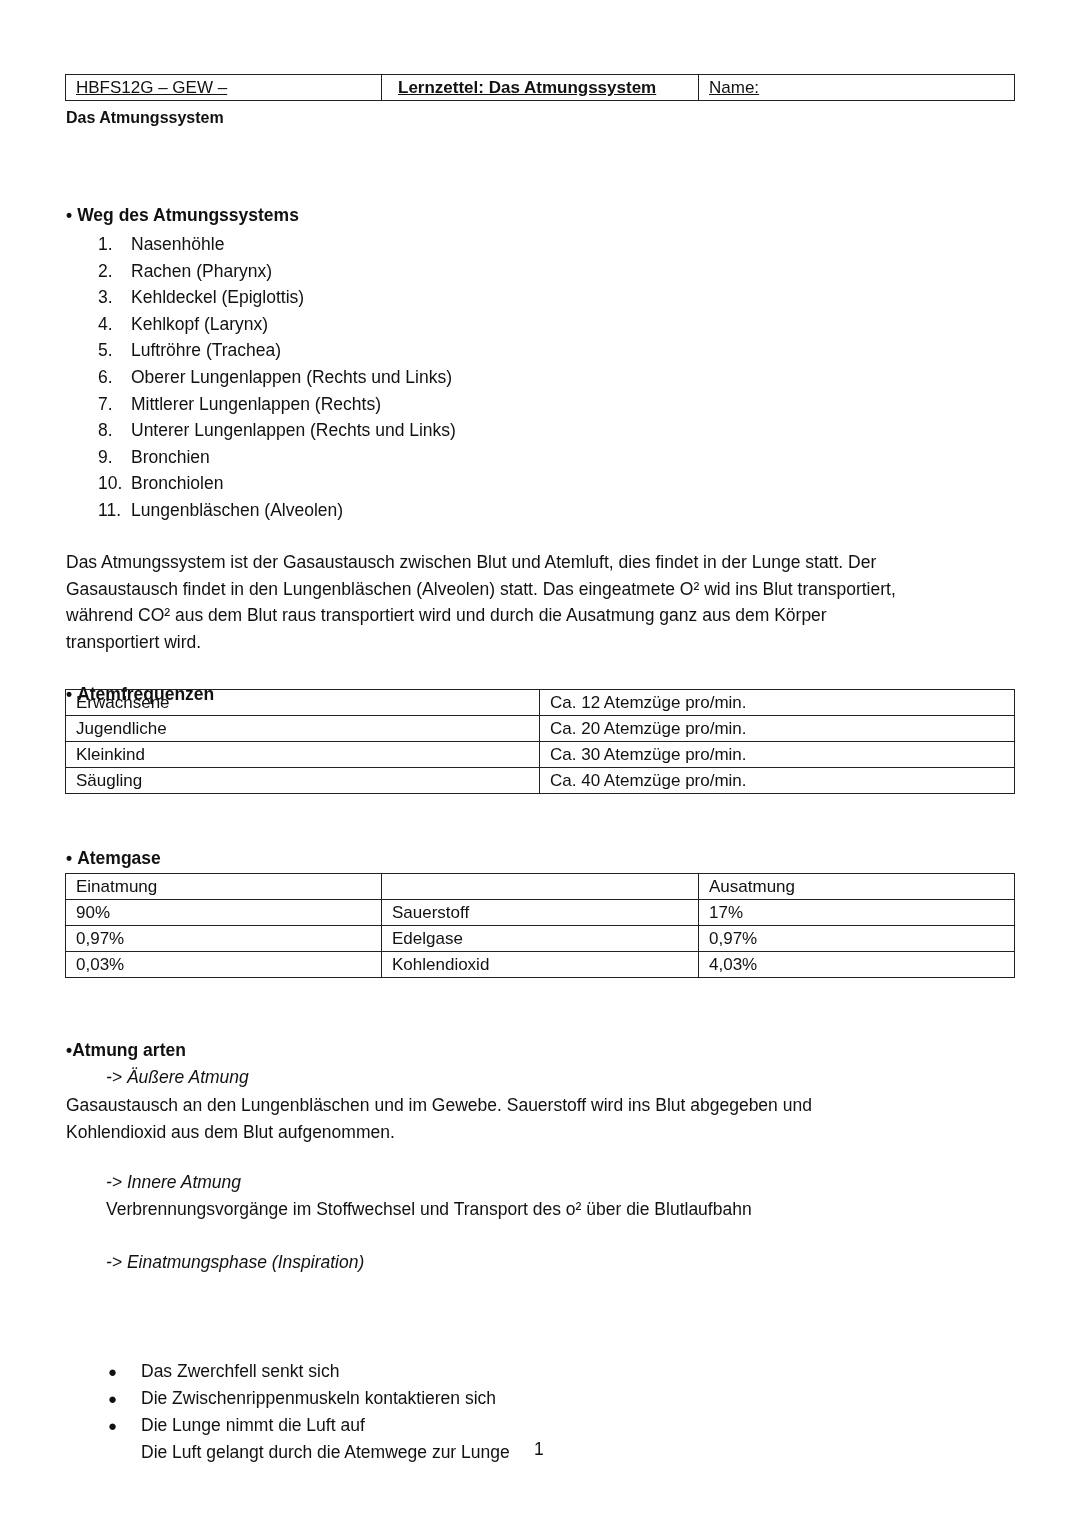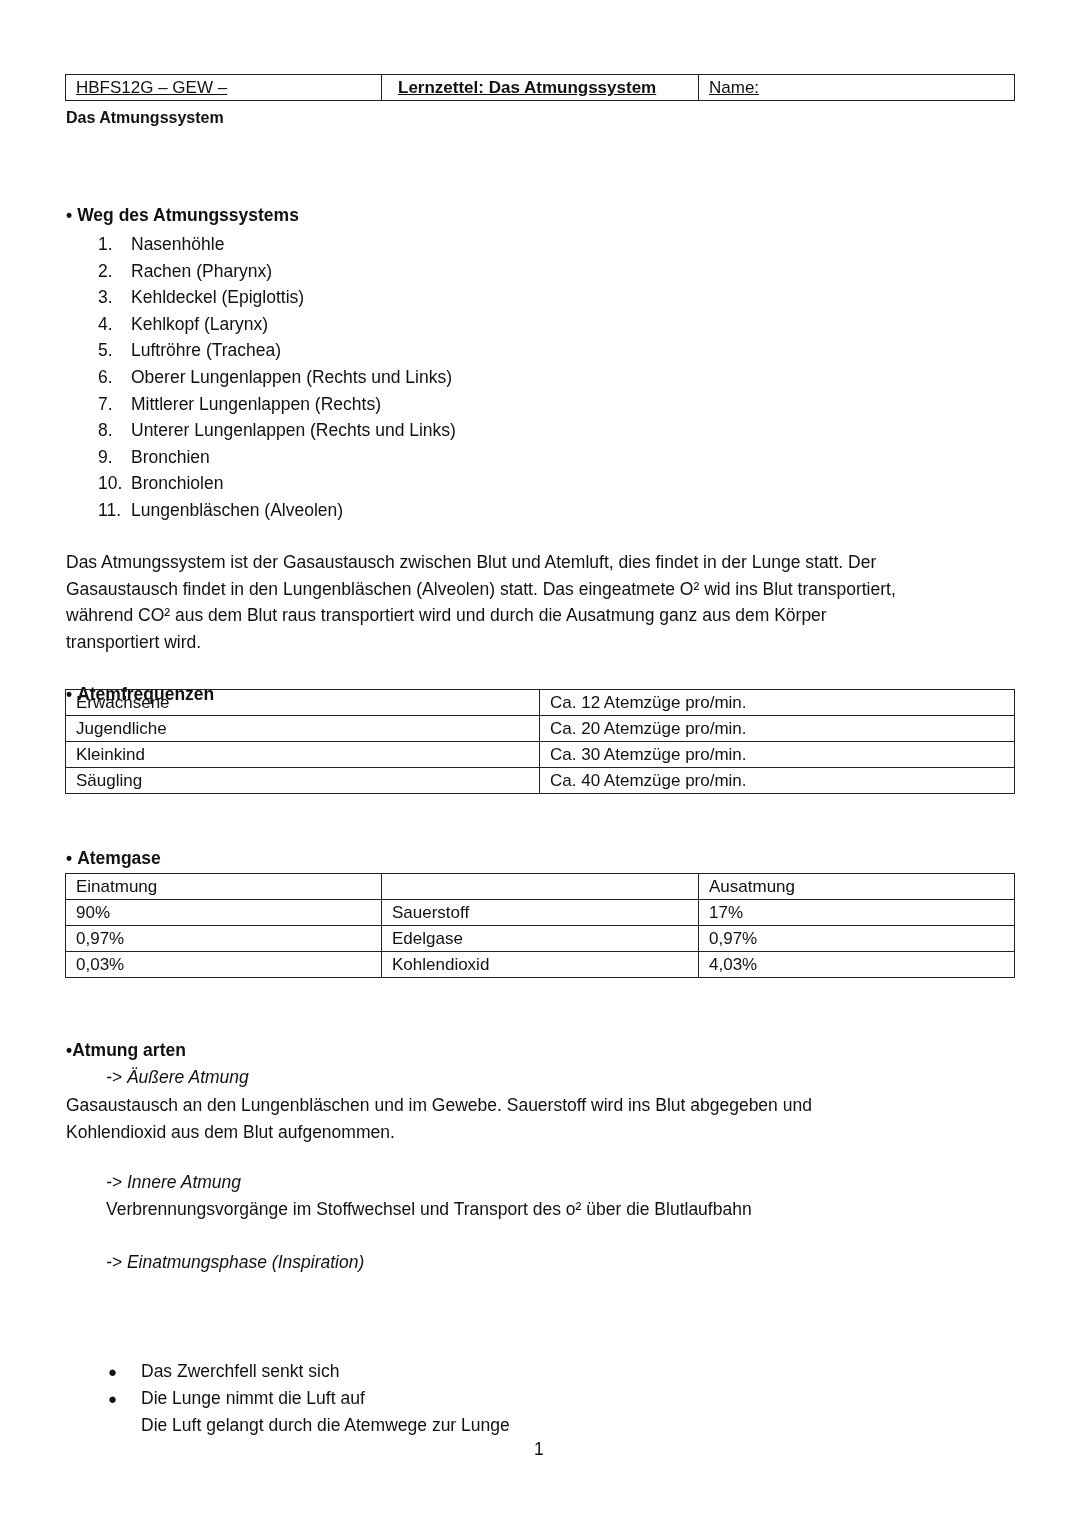--- a/index.html
+++ b/index.html
@@ -158,18 +158,19 @@
     <span class="line">Gasaustausch an den Lungenbläschen und im Gewebe. Sauerstoff wird ins Blut abgegeben und</span>
     <span class="line">Kohlendioxid aus dem Blut aufgenommen.</span>
   </div>
 
   <div class="plain-line italic" style="top:1172px;">-&gt; Innere Atmung</div>
   <div class="plain-line" style="top:1199px;">Verbrennungsvorgänge im Stoffwechsel und Transport des o² über die Blutlaufbahn</div>
 
   <div class="plain-line italic" style="top:1252px;">-&gt; Einatmungsphase (Inspiration)</div>
   <ul class="ul">
     <li><span class="dot">●</span><span>Das Zwerchfell senkt sich</span></li>
+    <li><span class="dot">●</span><span>Die Zwischenrippenmuskeln kontaktieren sich</span></li>
     <li><span class="dot">●</span><span>Die Lunge nimmt die Luft auf</span></li>
     <li class="cont">Die Luft gelangt durch die Atemwege zur Lunge</li>
   </ul>
 
   <div class="page-number">1</div>
 </div>
 
 </body></html>

